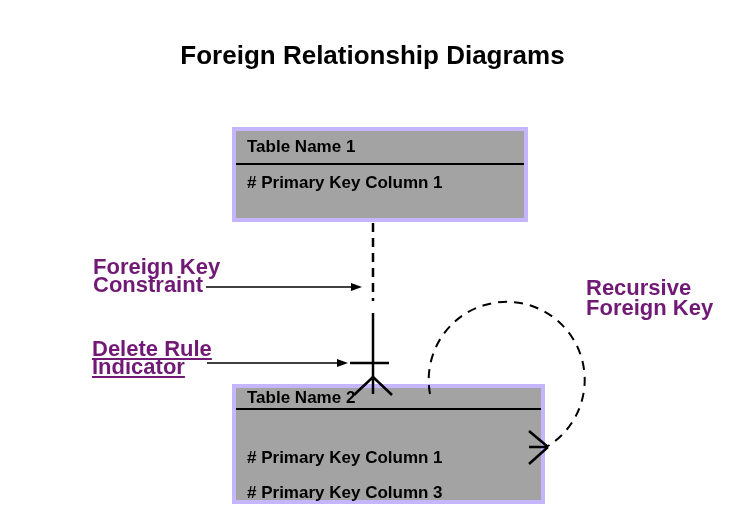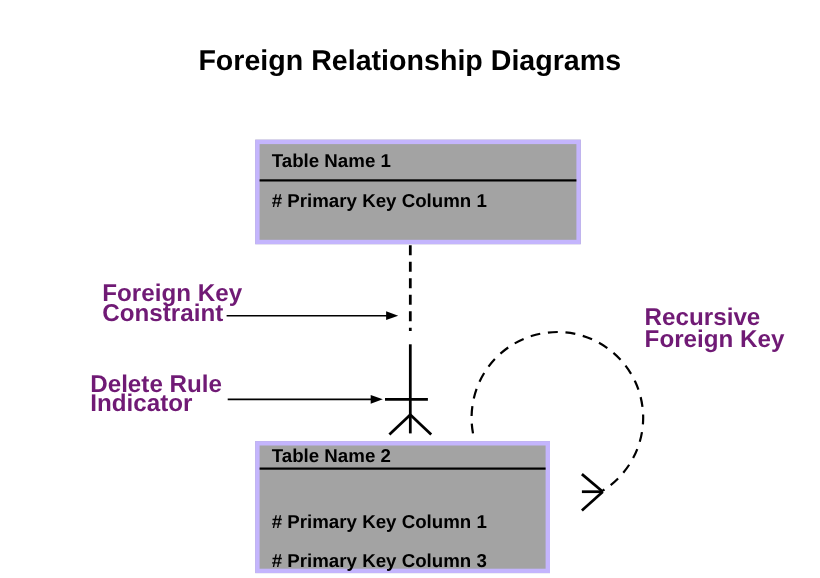--- a/index.html
+++ b/index.html
@@ -51,33 +51,33 @@
     flex-direction: column;
   }
   .table-box .row {
     font-size: 17px;
     font-weight: bold;
     color: #000000;
     line-height: 20px;
   }
   #table1 { left: 232px; top: 127px; width: 296px; height: 95px; }
   #table1 .header { height: 34px; }
-  #table2 { left: 232px; top: 401px; width: 268px; height: 120px; gap: 30px; }
+  #table2 { left: 232px; top: 384px; width: 313px; height: 120px; gap: 30px; }
   #table2 .header { height: 36px; }
   #table2 .row + .row { margin-top: 15px; }
   .callout {
     position: absolute;
     font-size: 22px;
     font-weight: bold;
     color: #701a75;
     line-height: 18px;
     white-space: pre-line;
   }
   #label-fk { left: 93px; top: 258px; }
-  #label-dr { left: 82px; top: 340px; }
+  #label-dr { left: 92px; top: 340px; text-decoration: underline; }
   #label-rfk { left: 586px; top: 278px; line-height: 20px; }
   svg.overlay {
     position: absolute;
     left: 0;
     top: 0;
     width: 745px;
     height: 525px;
     pointer-events: none;
   }
 </style>

